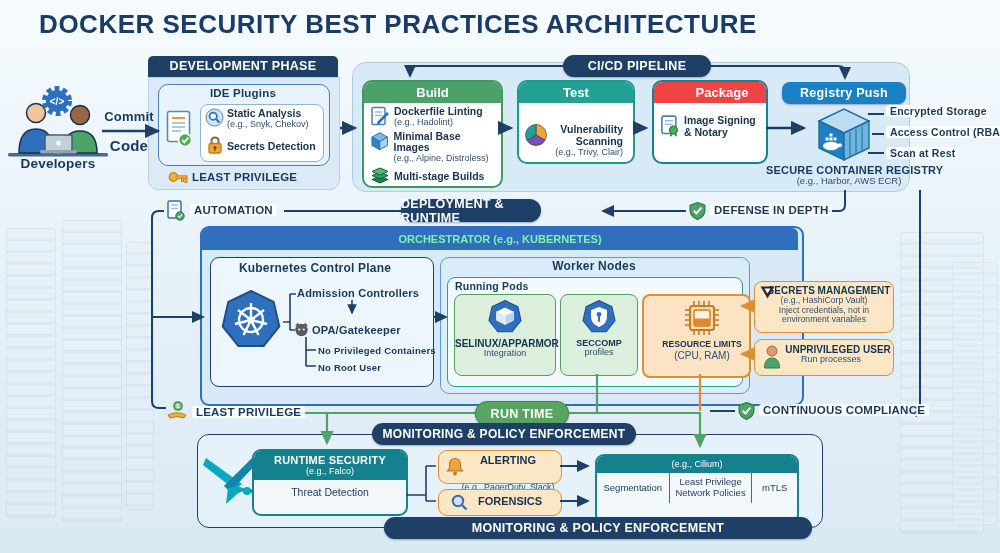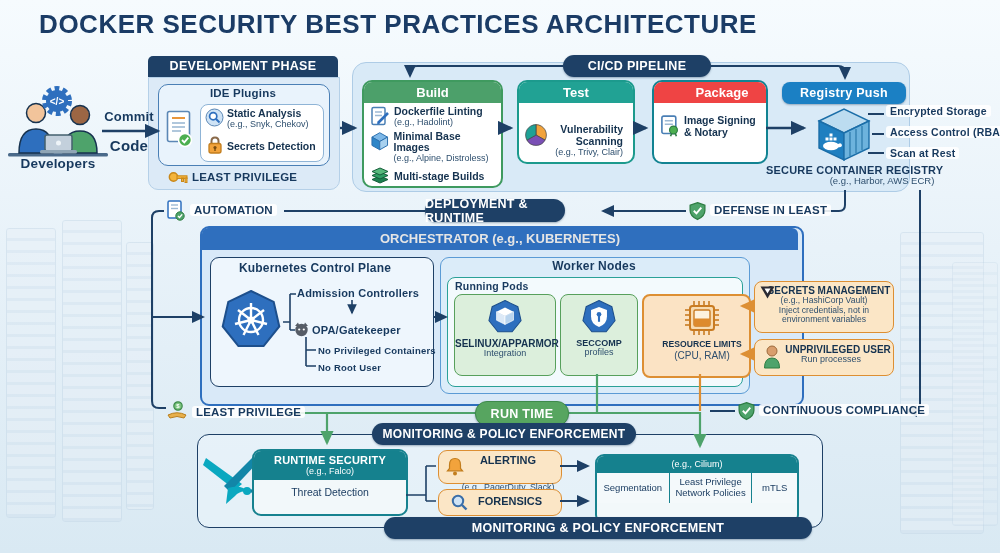--- a/index.html
+++ b/index.html
@@ -181,39 +181,39 @@
         <rect x="17.5" y="31.5" width="3" height="3"></rect>
       <rect x="21.5" y="31.5" width="3" height="3"></rect>
         <rect x="17.5" y="27.5" width="3" height="3"></rect>
       <path d="M26,38 q4,-2 4,2 q-2,2 -4,1 z"></path>
     </g>
   </svg>
   <div class="lbl chip" style="left:886px;top:105px;font-size:10.5px;">Encrypted Storage</div>
   <div class="lbl chip" style="left:886px;top:126px;font-size:10.5px;">Access Control (RBAC)</div>
   <div class="lbl chip" style="left:886px;top:147px;font-size:10.5px;">Scan at Rest</div>
   <div class="lbl" style="left:766px;top:164px;width:166px;text-align:center;font-size:11px;">SECURE CONTAINER REGISTRY</div>
-  <div class="abs is" style="left:799px;top:176px;width:166px;text-align:center;font-size:9.5px;z-index:6;">(e.g., Harbor, AWS ECR)</div>
+  <div class="abs is" style="left:766px;top:176px;width:166px;text-align:center;font-size:9.5px;z-index:6;">(e.g., Harbor, AWS ECR)</div>
 
   <svg class="abs" style="left:166px;top:200px;z-index:6;" width="20" height="22" viewBox="0 0 20 22">
     <rect x="2" y="1" width="13" height="17" rx="1.5" fill="#fff" stroke="#2e6fbe" stroke-width="1.5"></rect>
     <line x1="5" y1="5" x2="12" y2="5" stroke="#9db9d4" stroke-width="1.4"></line>
     <line x1="5" y1="8.5" x2="12" y2="8.5" stroke="#9db9d4" stroke-width="1.4"></line>
     <circle cx="14" cy="16" r="4.2" fill="#4ea36b" stroke="#2e7d43"></circle>
     <path d="M12,16 L13.5,17.5 L16.2,14.4" fill="none" stroke="#fff" stroke-width="1.4"></path>
   </svg>
   <div class="lbl chip" style="left:190px;top:204px;">AUTOMATION</div>
-  <div class="pill" style="left:425px;top:199px;width:140px;height:23px;">DEPLOYMENT &amp; RUNTIME</div>
+  <div class="pill" style="left:401px;top:199px;width:140px;height:23px;">DEPLOYMENT &amp; RUNTIME</div>
   <svg class="abs" style="left:688px;top:201px;z-index:6;" width="19" height="20" viewBox="0 0 18 18">
     <path d="M9,1 L16,3.5 V8.5 Q16,14 9,17 Q2,14 2,8.5 V3.5 z" fill="#4ea36b" stroke="#2e7d43" stroke-width="1.2"></path>
     <path d="M5.5,8.8 L8,11.2 L12.6,5.8" fill="none" stroke="#fff" stroke-width="1.8"></path>
   </svg>
-  <div class="lbl chip" style="left:710px;top:204px;">DEFENSE IN LEAST</div>
+  <div class="lbl chip" style="left:710px;top:204px;">DEFENSE IN DEPTH</div>
 
   <div class="abs" style="left:200px;top:226px;width:600px;height:176px;background:#d9e9f8;border:2px solid #2f6fbe;border-radius:9px;z-index:1;"></div>
-  <div class="abs" style="left:202px;top:228px;width:596px;height:22px;background:#2f6fbe;border-radius:6px 6px 0 0;color:#e5e5e5;font-weight:700;font-size:13px;text-align:center;line-height:22px;z-index:2;">ORCHESTRATOR (e.g., KUBERNETES)</div>
+  <div class="abs" style="left:202px;top:228px;width:596px;height:22px;background:#2f6fbe;border-radius:6px 6px 0 0;color:#86efac;font-weight:700;font-size:11px;text-align:center;line-height:22px;z-index:2;">ORCHESTRATOR (e.g., KUBERNETES)</div>
 
   <div class="abs" style="left:210px;top:257px;width:222px;height:128px;background:#eef6fd;border:1.5px solid #1e4066;border-radius:9px;z-index:2;"></div>
   <div class="lbl" style="left:210px;top:261px;width:210px;text-align:center;font-size:12px;">Kubernetes Control Plane</div>
   <svg class="abs" style="left:221px;top:290px;z-index:3;" width="60" height="60" viewBox="0 0 60 60">
     <polygon points="30,1 52.7,11.9 58.3,36.5 42.6,56.1 17.4,56.1 1.7,36.5 7.3,11.9" fill="#2e6fbe" stroke="#1d4f8c" stroke-width="2"></polygon>
     <circle cx="30" cy="30" r="12" fill="none" stroke="#fff" stroke-width="2.4"></circle>
     <g stroke="#fff" stroke-width="2.4">
       <line x1="30" y1="30" x2="30" y2="13"></line>
         <line x1="30" y1="30" x2="43" y2="20"></line>
       <line x1="30" y1="30" x2="46" y2="34"></line>

